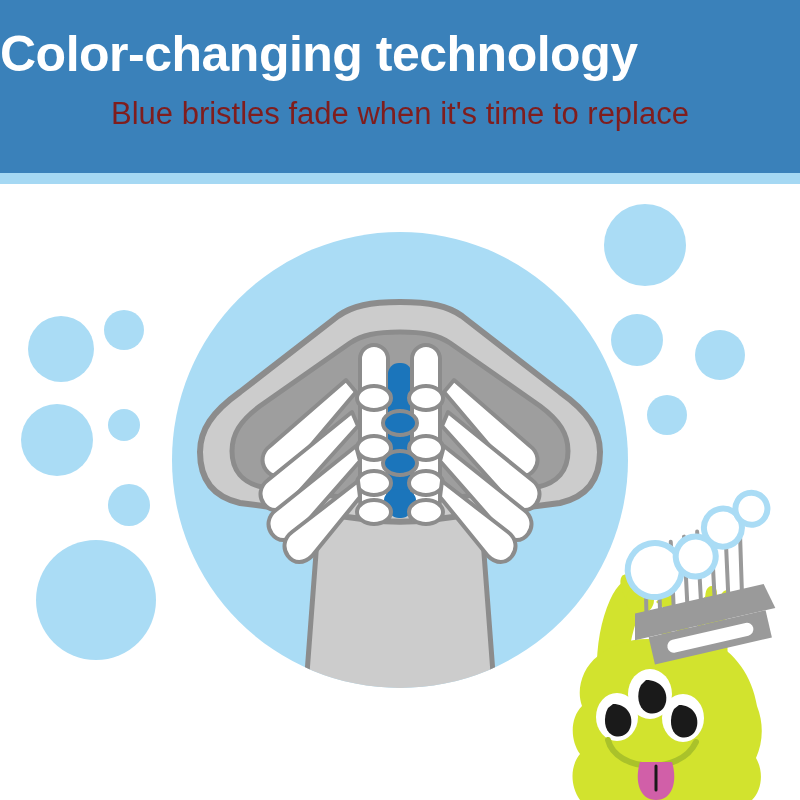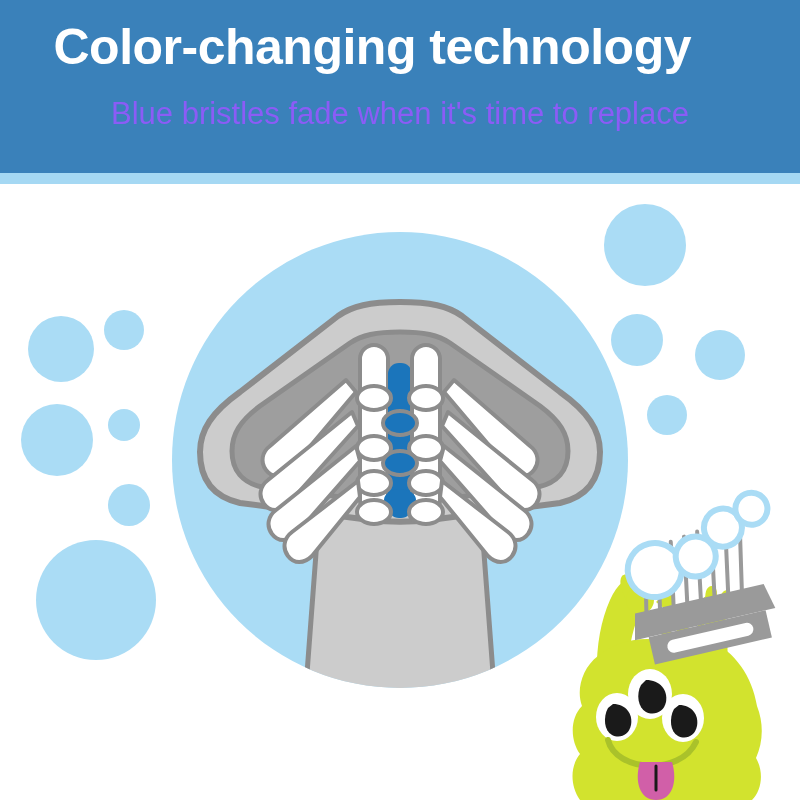--- a/index.html
+++ b/index.html
@@ -27,37 +27,37 @@
   #header-accent-strip {
     position: absolute;
     left: 0; top: 173px;
     width: 800px;
     height: 11px;
     background: #a5d8f3;
   }
   #header-title {
     position: absolute;
     left: 0;
-    top: 18px;
+    top: 25px;
     width: 691px;
-    text-align: right;
+    text-align: left;
     color: #ffffff;
     font-size: 50px;
     font-weight: bold;
     letter-spacing: -0.5px;
     font-family: "Liberation Sans", sans-serif;
     white-space: nowrap;
   }
   #header-subtitle {
     position: absolute;
     left: 0;
     top: 96px;
     width: 800px;
     text-align: center;
-    color: #8b5cf6;
+    color: #7f1d1d;
     font-size: 31px;
     font-weight: normal;
     font-family: "Liberation Sans", sans-serif;
     white-space: nowrap;
   }
   
   #illustration {
     position: absolute;
     left: 0; top: 184px;
     width: 800px;

